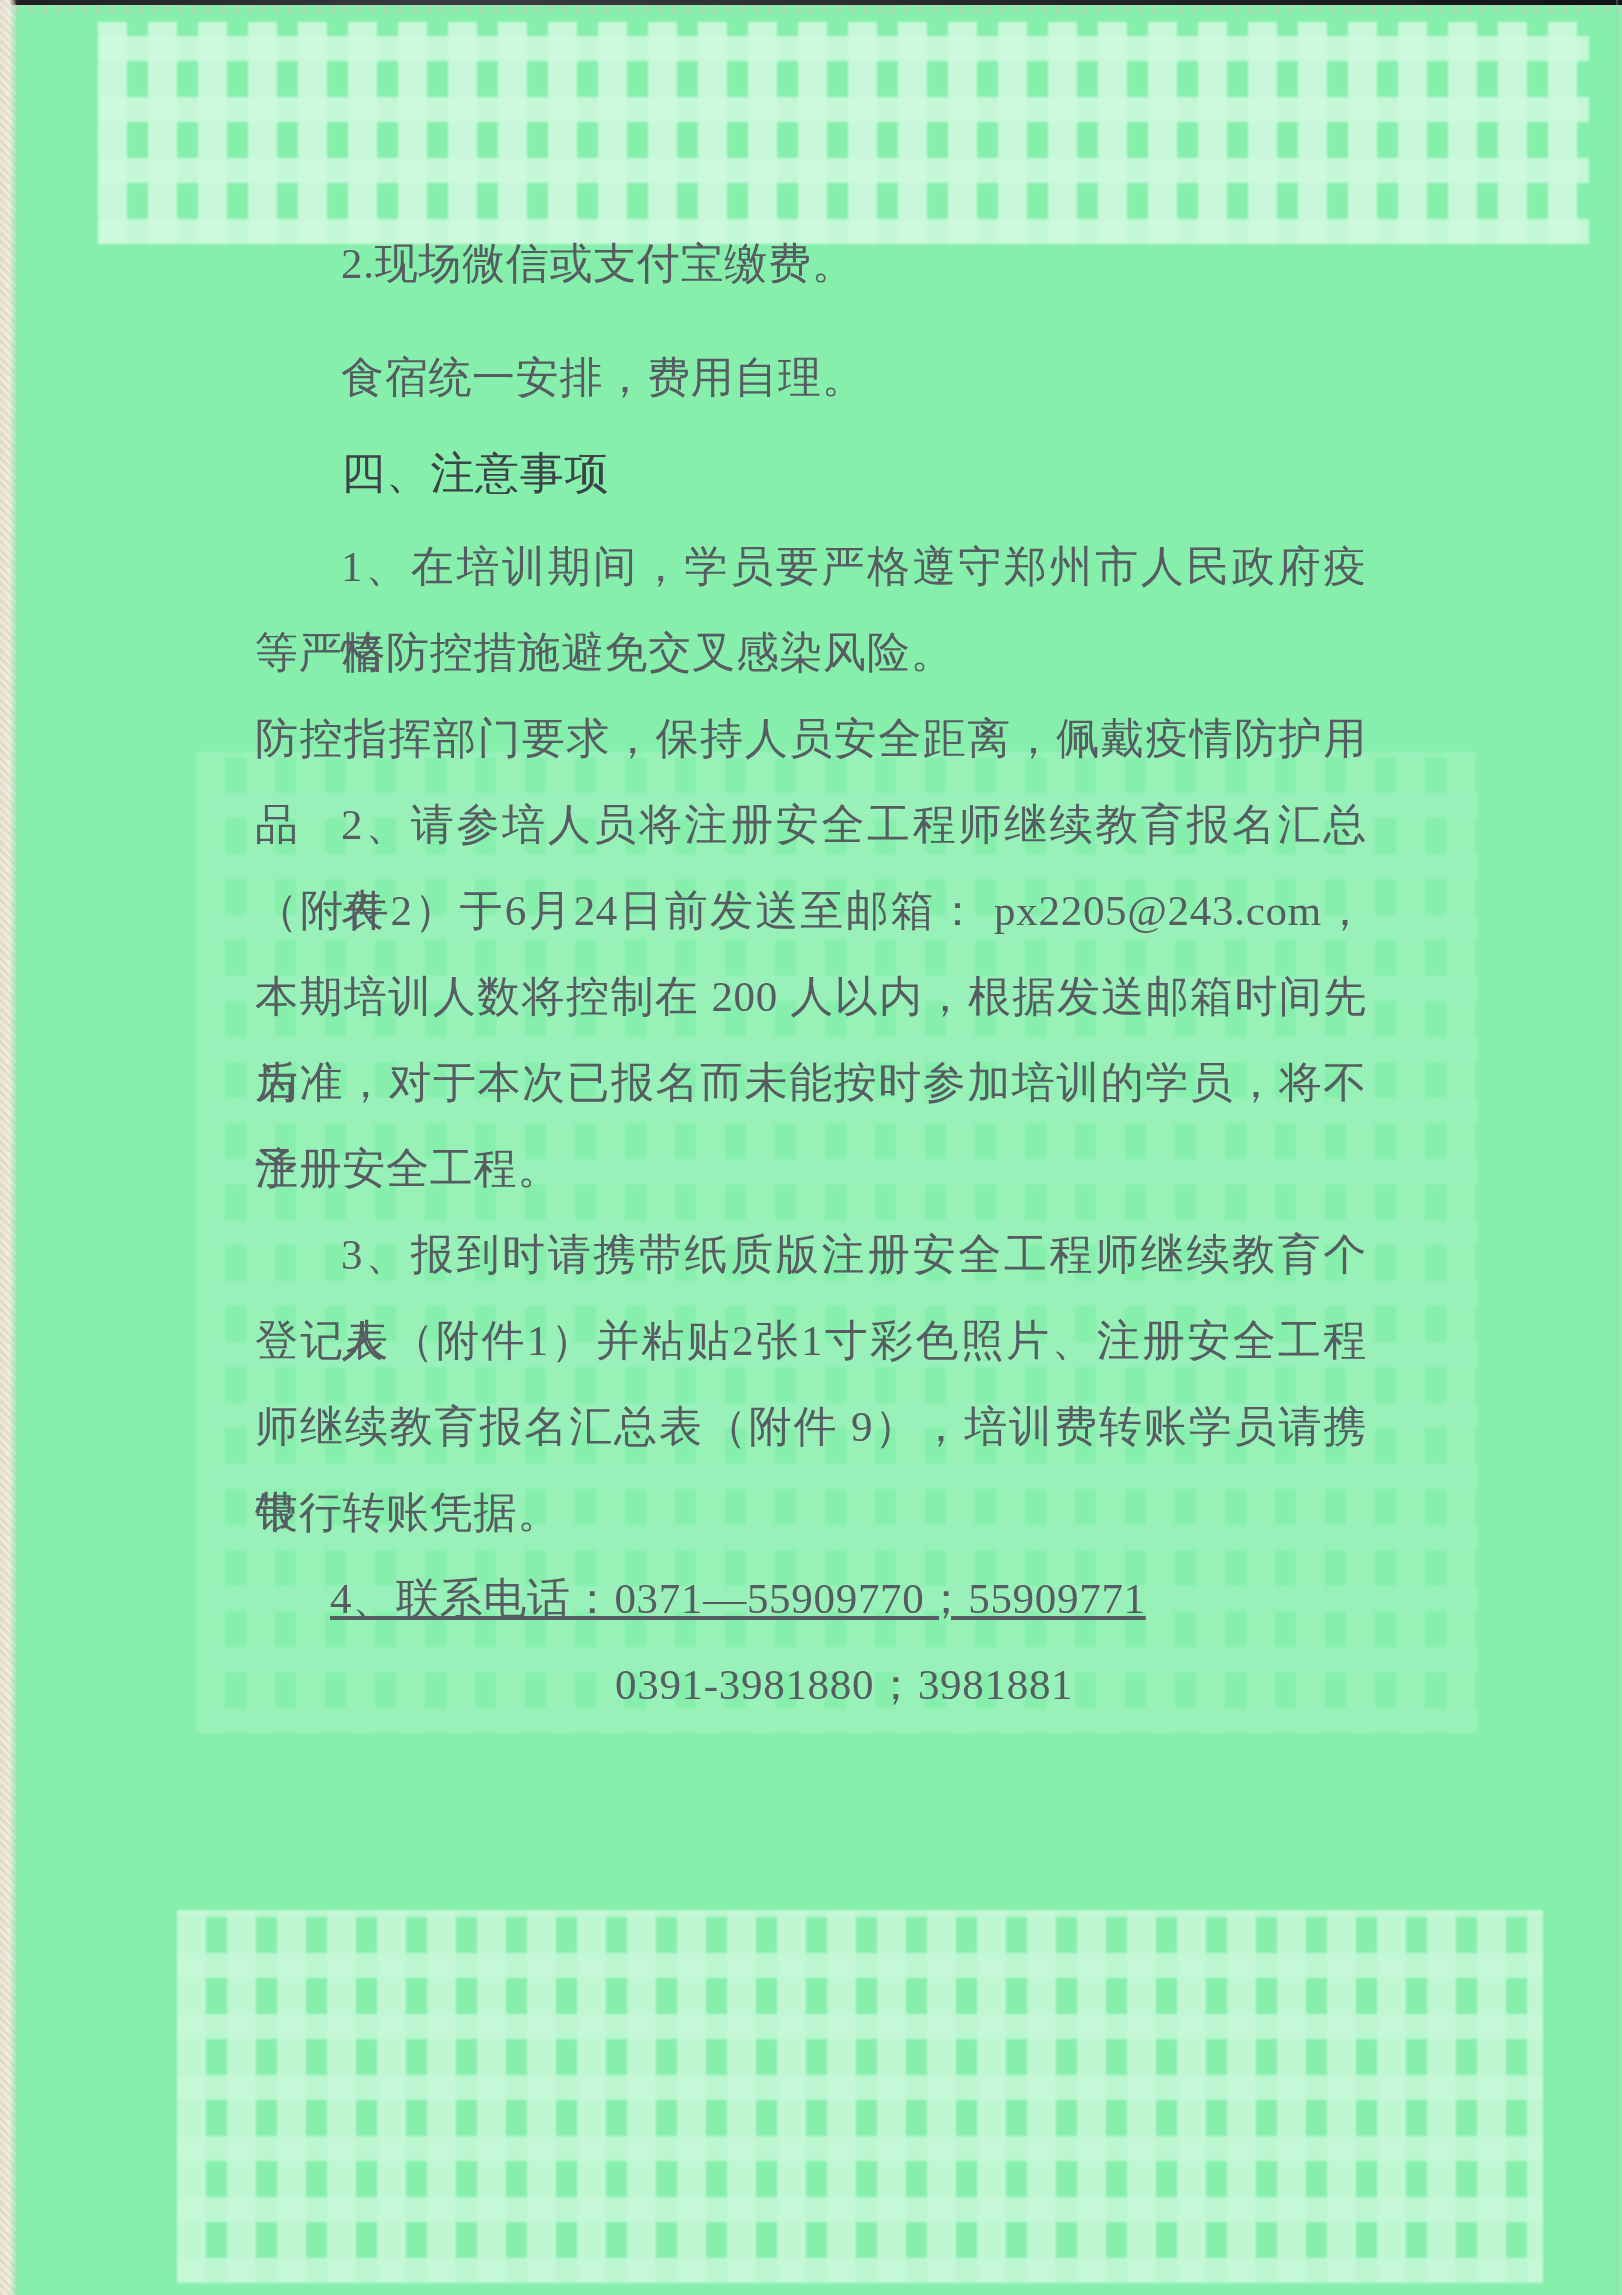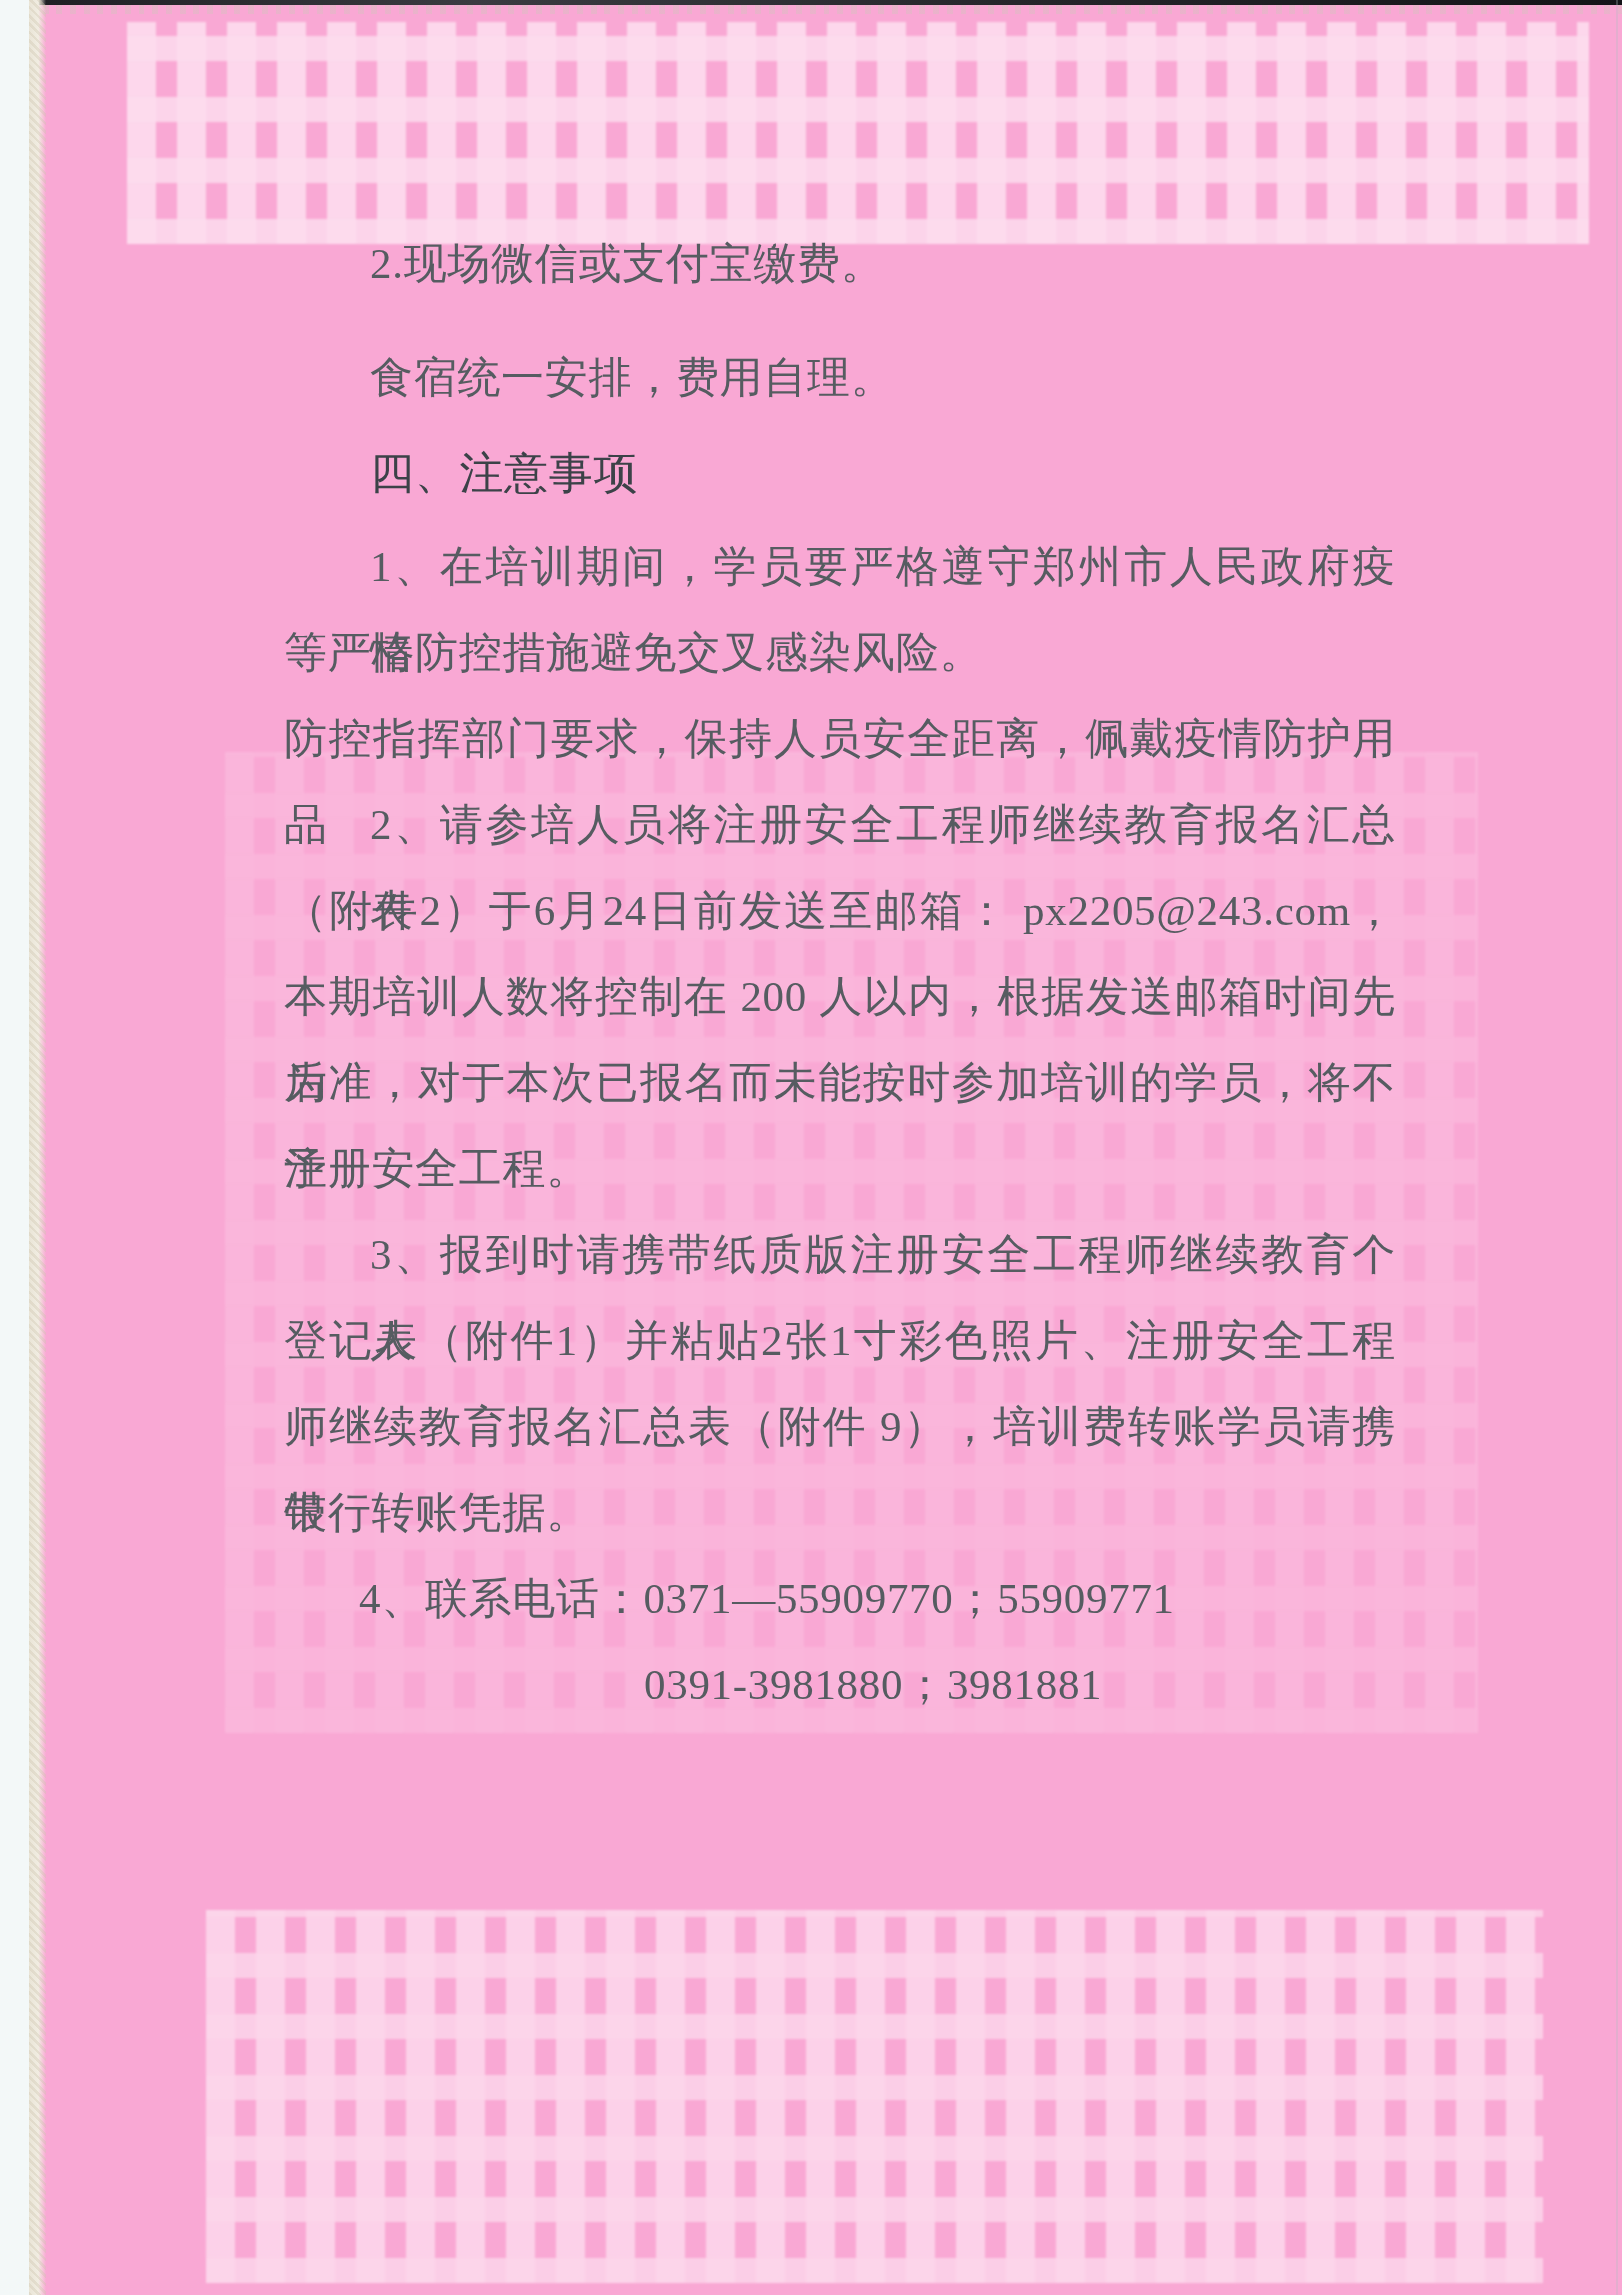--- a/index.html
+++ b/index.html
@@ -2,21 +2,21 @@
 <html style="font-size:10.5px"><head>
 <meta charset="utf-8">
 <style>
   html, body { margin: 0; padding: 0; }
   body {
     width: 1622px; height: 2295px;
     position: relative; overflow: hidden;
     background: #f3f8f8;
     font-family: "Liberation Serif", "DejaVu Serif", serif;
   }
-  #scan-page { position: absolute; inset: 0; background: #f9a8d4; margin-left: 29px; }
+  #scan-page { position: absolute; inset: 0; background: #86efac; }
 
   
   #edge-top {
     position: absolute; top: 0; left: 0; right: 0; height: 5.2px;
     background: linear-gradient(90deg, #1e1e23, #3b3b41 28%, #26262b 62%, #141418);
   }
   #edge-top-fray {
     position: absolute; top: 5.2px; left: 0; right: 0; height: 9.2px;
     background: repeating-linear-gradient(90deg, rgba(205,200,185,.35) 0 5.9px, rgba(255,255,255,0) 5.9px 13.7px);
     filter: blur(0.7px);
@@ -48,21 +48,21 @@
   #doc-content {
     position: absolute; left: 255px; top: 221px; width: 1112px;
     color: #565c61;
   }
   .line {
     font-size: 43px; line-height: 86px; height: 86px;
     white-space: nowrap; letter-spacing: 0.7px;
   }
   .justify { text-align: justify; text-align-last: justify; white-space: normal; }
   .indent { padding-left: 86px; }
-  .indent-sm { padding-left: 75px; }
+  .indent-sm { padding-left: 75px; text-decoration: underline; }
   .indent-xl { padding-left: 360px; }
   .heading { font-weight: normal; color: #3c4248; font-size: 44px; }
   .gap-a { margin-top: 27.5px; }
   .gap-b { margin-top: 10.5px; }
   .gap-c { margin-top: 6.5px; }
 </style>
 </head>
 <body>
 
 <div id="scan-page">

